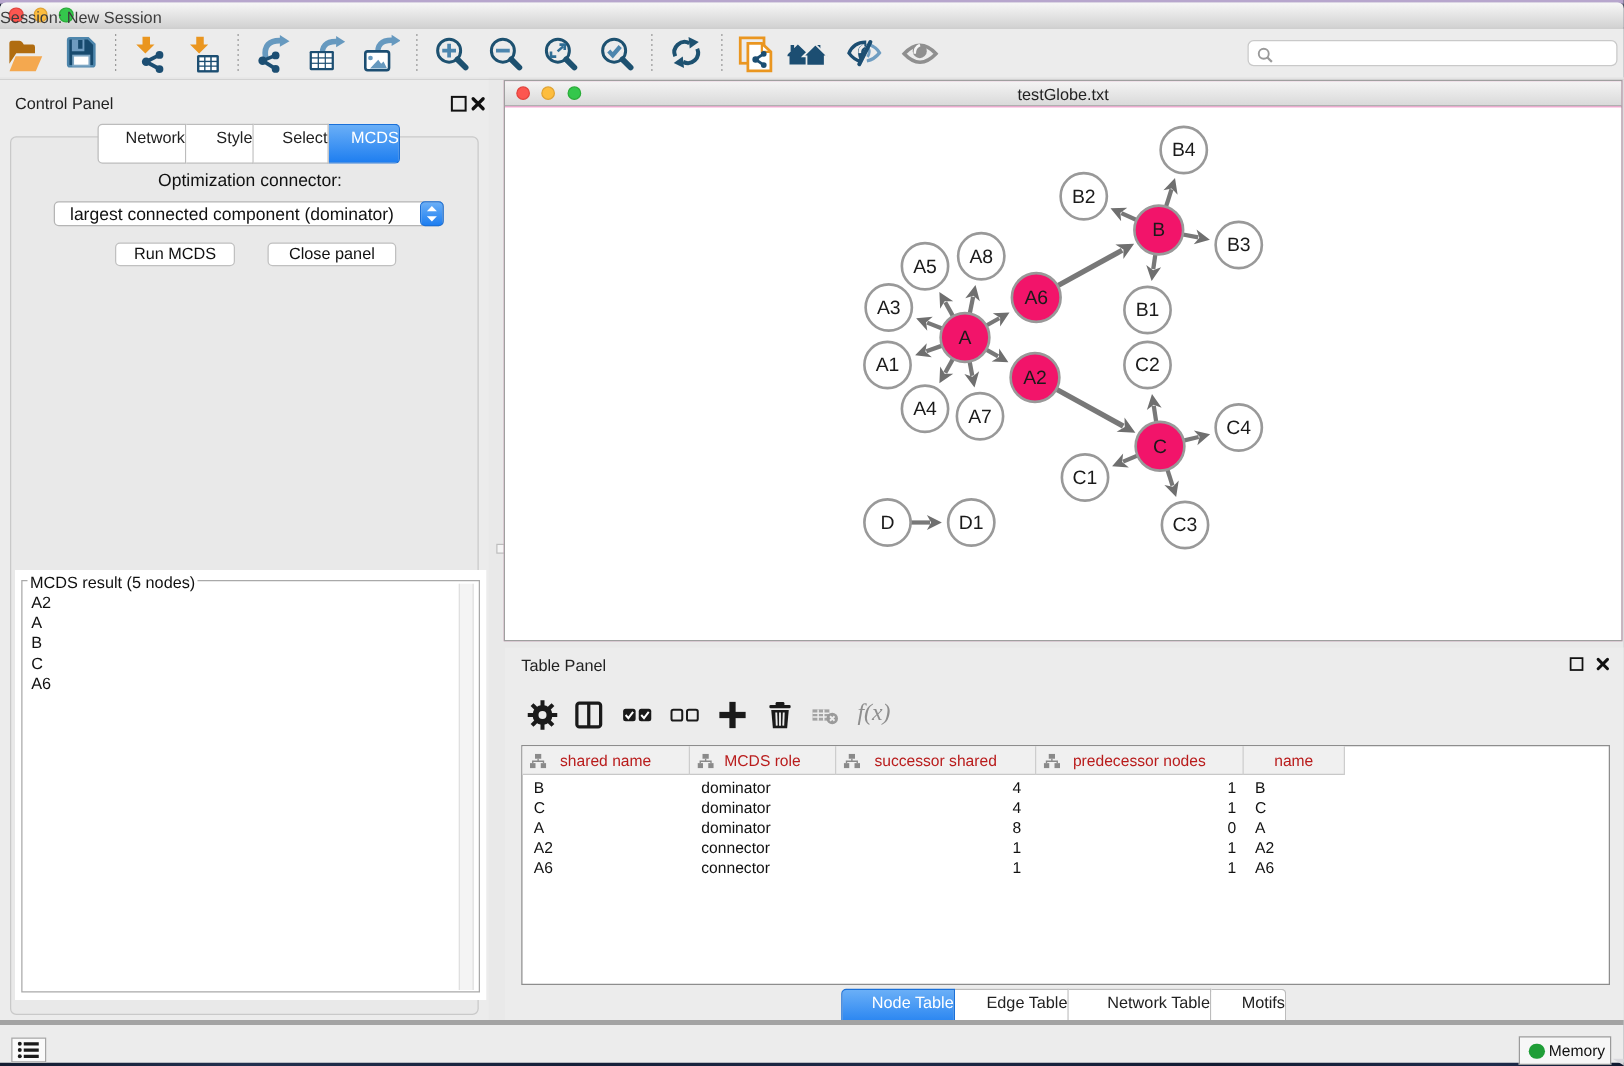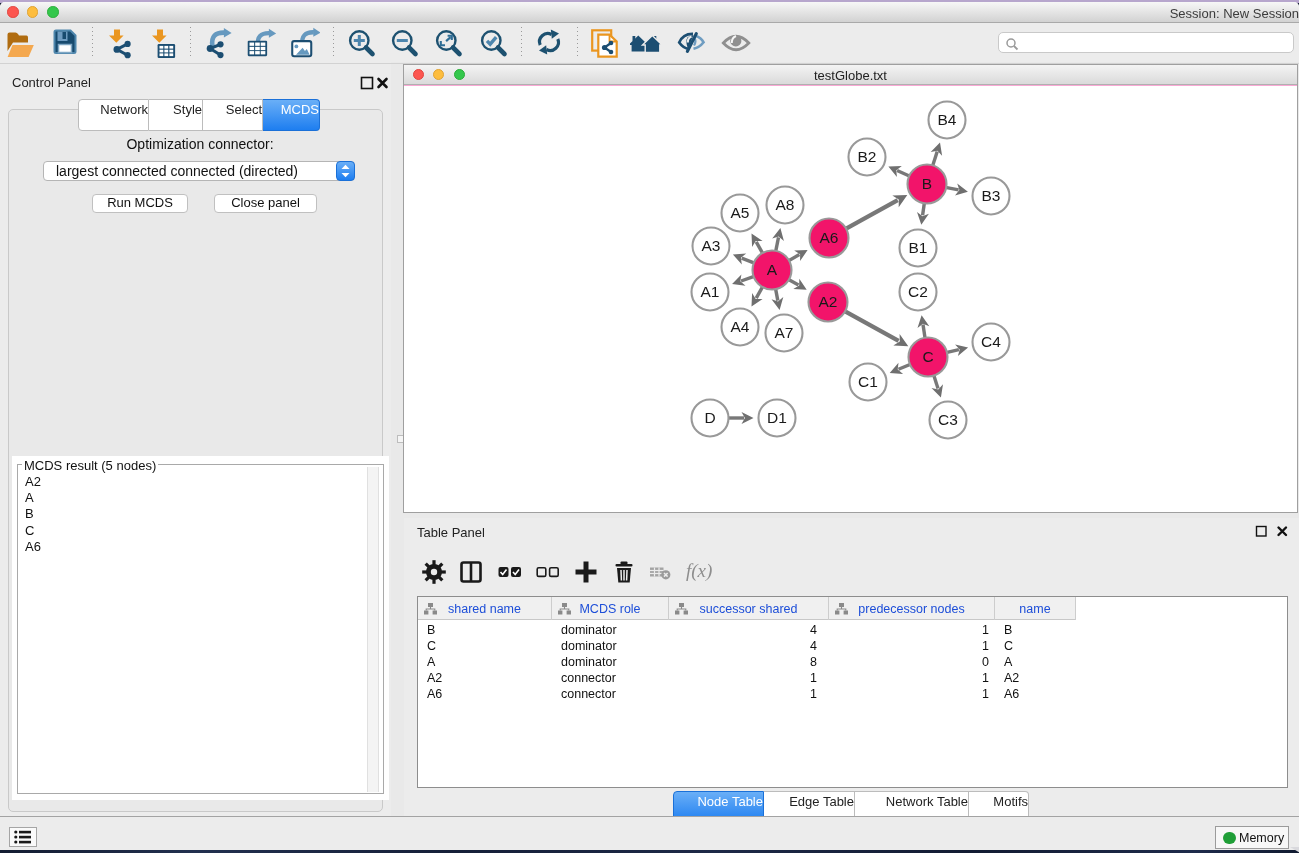--- a/index.html
+++ b/index.html
@@ -7,21 +7,21 @@
 body { font-family:"Liberation Sans", sans-serif; background:linear-gradient(90deg,#131c31,#22304f 15%,#151f38 35%,#1d2947 55%,#121b32 75%,#1e2b4b 92%,#101a30); position:relative; }
 .abs { position:absolute; }
 #deskTop { left:0; top:0; width:1299px; height:3px; background:#b7a6cd; }
 #appwin { left:0; top:2px; width:1299px; height:848px; background:#ececec; border-radius:5px 5px 0 0; }
 #titlebar { left:0; top:0; width:1299px; height:21px; border-radius:5px 5px 0 0;
   background:linear-gradient(#f7f7f7,#d2d2d2); border-bottom:1px solid #a9a9a9; }
 .tl { width:11.5px; height:11.5px; border-radius:50%; top:4.2px; }
 #titlebar .t1 { left:7px; background:#fc5650; border:0.5px solid #e2443e; }
 #titlebar .t2 { left:26.6px; background:#fdbd3e; border:0.5px solid #e0a333; }
 #titlebar .t3 { left:47.3px; background:#34c74c; border:0.5px solid #2aad39; }
-#titletext { left:0; top:3.5px; width:1299px; text-align:right; font-size:13px; color:#3c3c3c; }
+#titletext { left:0; top:3.5px; width:1299px; text-align:left; font-size:13px; color:#3c3c3c; }
 #toolbar { left:0; top:21px; width:1299px; height:40px; background:#ececec; border-bottom:1px solid #d0d0d0; }
 .tsep { top:4px; width:1px; height:32px;
   background-image:repeating-linear-gradient(#9a9a9a 0 1.5px, transparent 1.5px 4px); }
 .ticon { top:4px; width:32px; height:32px; }
 #searchbox { left:998px; top:8.5px; width:296px; height:21px; background:#fff;
   border:1px solid #c9c9c9; border-radius:5px; }
 
 #mainarea { left:0; top:60px; width:1299px; height:754px; background:#e9e9e9; }
 #cpanel { left:0; top:0; width:391px; height:754px; background:#ececec; }
 #cpdivider { left:391px; top:0; width:13px; height:754px; background:#e9e9e9; }
@@ -59,26 +59,26 @@
 #nettitle .t2 { left:29.2px; top:4.4px; width:11px; height:11px; background:#fdbd3e; border:0.5px solid #e0a333; }
 #nettitle .t3 { left:49.6px; top:4.4px; width:11px; height:11px; background:#34c74c; border:0.5px solid #2aad39; }
 #nettitletext { left:0; top:2.5px; width:893px; text-align:center; font-size:13px; color:#222; }
 #netcanvas { left:0; top:21px; width:893px; height:426px; background:#fff; }
 
 #tablepanel { left:0; top:456px; width:895px; height:298px; background:#ececec; }
 #tptitle { left:13px; top:7px; font-size:13px; color:#222; }
 #tptools { left:0; top:30px; width:895px; height:35px; }
 #tablebox { left:13px; top:78px; width:871px; height:192px; background:#fff; border:1px solid #8d8d8d; }
 #thead { left:0; top:0; width:658px; height:23px; background:#f0f0f0; border-bottom:1px solid #c8c8c8; display:flex; }
-.th { height:23px; border-right:1px solid #cdcdcd; position:relative; font-size:12.5px; color:#1d4ed8; }
+.th { height:23px; border-right:1px solid #cdcdcd; position:relative; font-size:12.5px; color:#b91c1c; }
 .th .lbl { position:absolute; left:0; right:0; top:4.5px; text-align:center; }
 .trow { position:absolute; font-size:12.5px; color:#111; }
 #tabletabs { left:269px; top:273px; }
 
-#statusbar { left:0; top:814px; width:1299px; height:34px; background:#ececec; border-top:1px solid #a3a3a3; }
+#statusbar { left:0; top:814px; width:1299px; height:34px; background:#ececec; border-top:4px solid #a3a3a3; }
 #listbtn { left:9px; top:10px; width:28px; height:20px; background:#fafafa; border:1px solid #a5a5a5; }
 #membtn { left:1215px; top:8.5px; width:74px; height:23px; background:#f7f7f7; border:1px solid #9b9b9b; font-size:12.5px; color:#111; }
 </style>
 </head>
 <body>
 <div class="abs" id="deskTop"></div>
 <div class="abs" id="appwin">
   <div class="abs" id="titlebar">
     <div class="abs tl t1"></div>
       <div class="abs tl t2"></div>
@@ -249,21 +249,21 @@
         </svg>
       <div class="abs" id="cppane"></div>
       <div class="abs tabrow" id="cptabs">
         <div class="tab first" style="width:71px">Network</div>
         <div class="tab" style="width:54px">Style</div>
         <div class="tab" style="width:60px">Select</div>
         <div class="tab last sel" style="width:57px">MCDS</div>
       </div>
       <div class="abs" id="optlabel">Optimization connector:</div>
       <div class="abs" id="combo">
-          <div class="abs txt">largest connected connected (directed)</div>
+          <div class="abs txt">largest connected component (dominator)</div>
         <div class="step">
             <svg width="17" height="18" viewBox="0 0 17 18" style="position:absolute;left:0;top:0">
 <path d="M4.5,7 L8.5,2.8 L12.5,7 z" fill="#fff"></path>
               <path d="M4.5,11 L8.5,15.2 L12.5,11 z" fill="#fff"></path>
             </svg>
           </div>
         </div>
       <div class="abs btn" id="runbtn">Run MCDS</div>
       <div class="abs btn" id="closebtn">Close panel</div>
       <div class="abs" id="resultbox">

